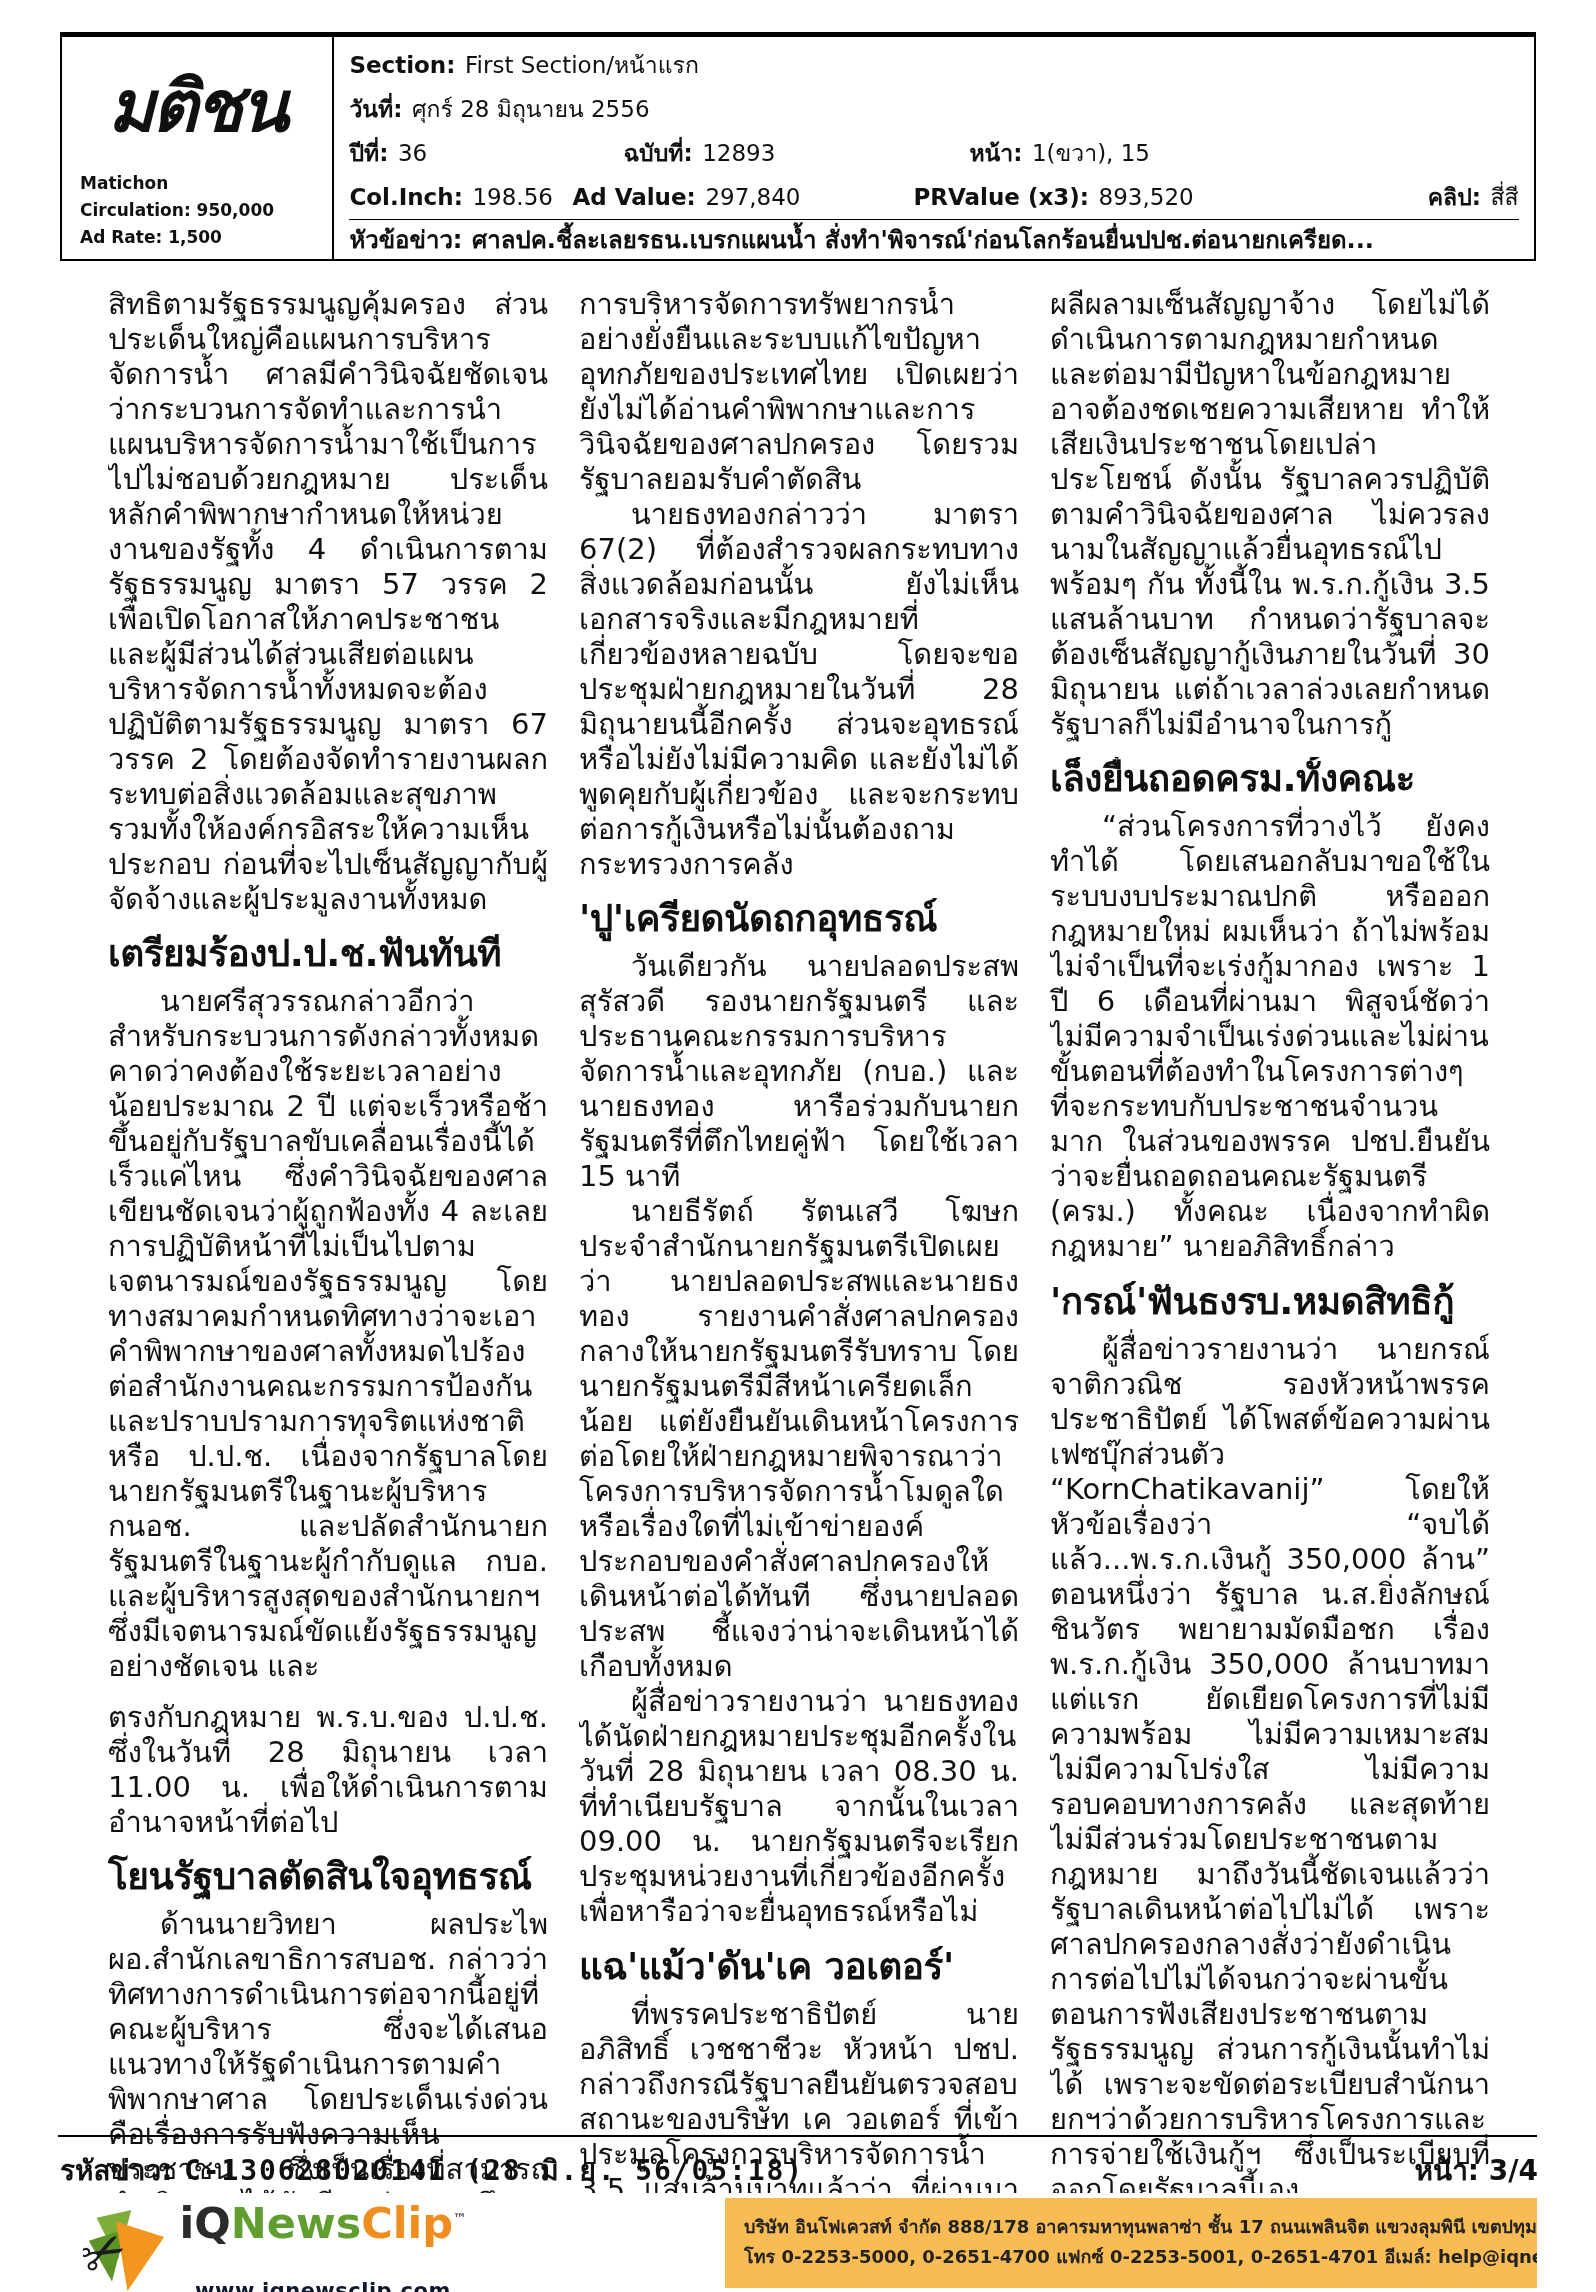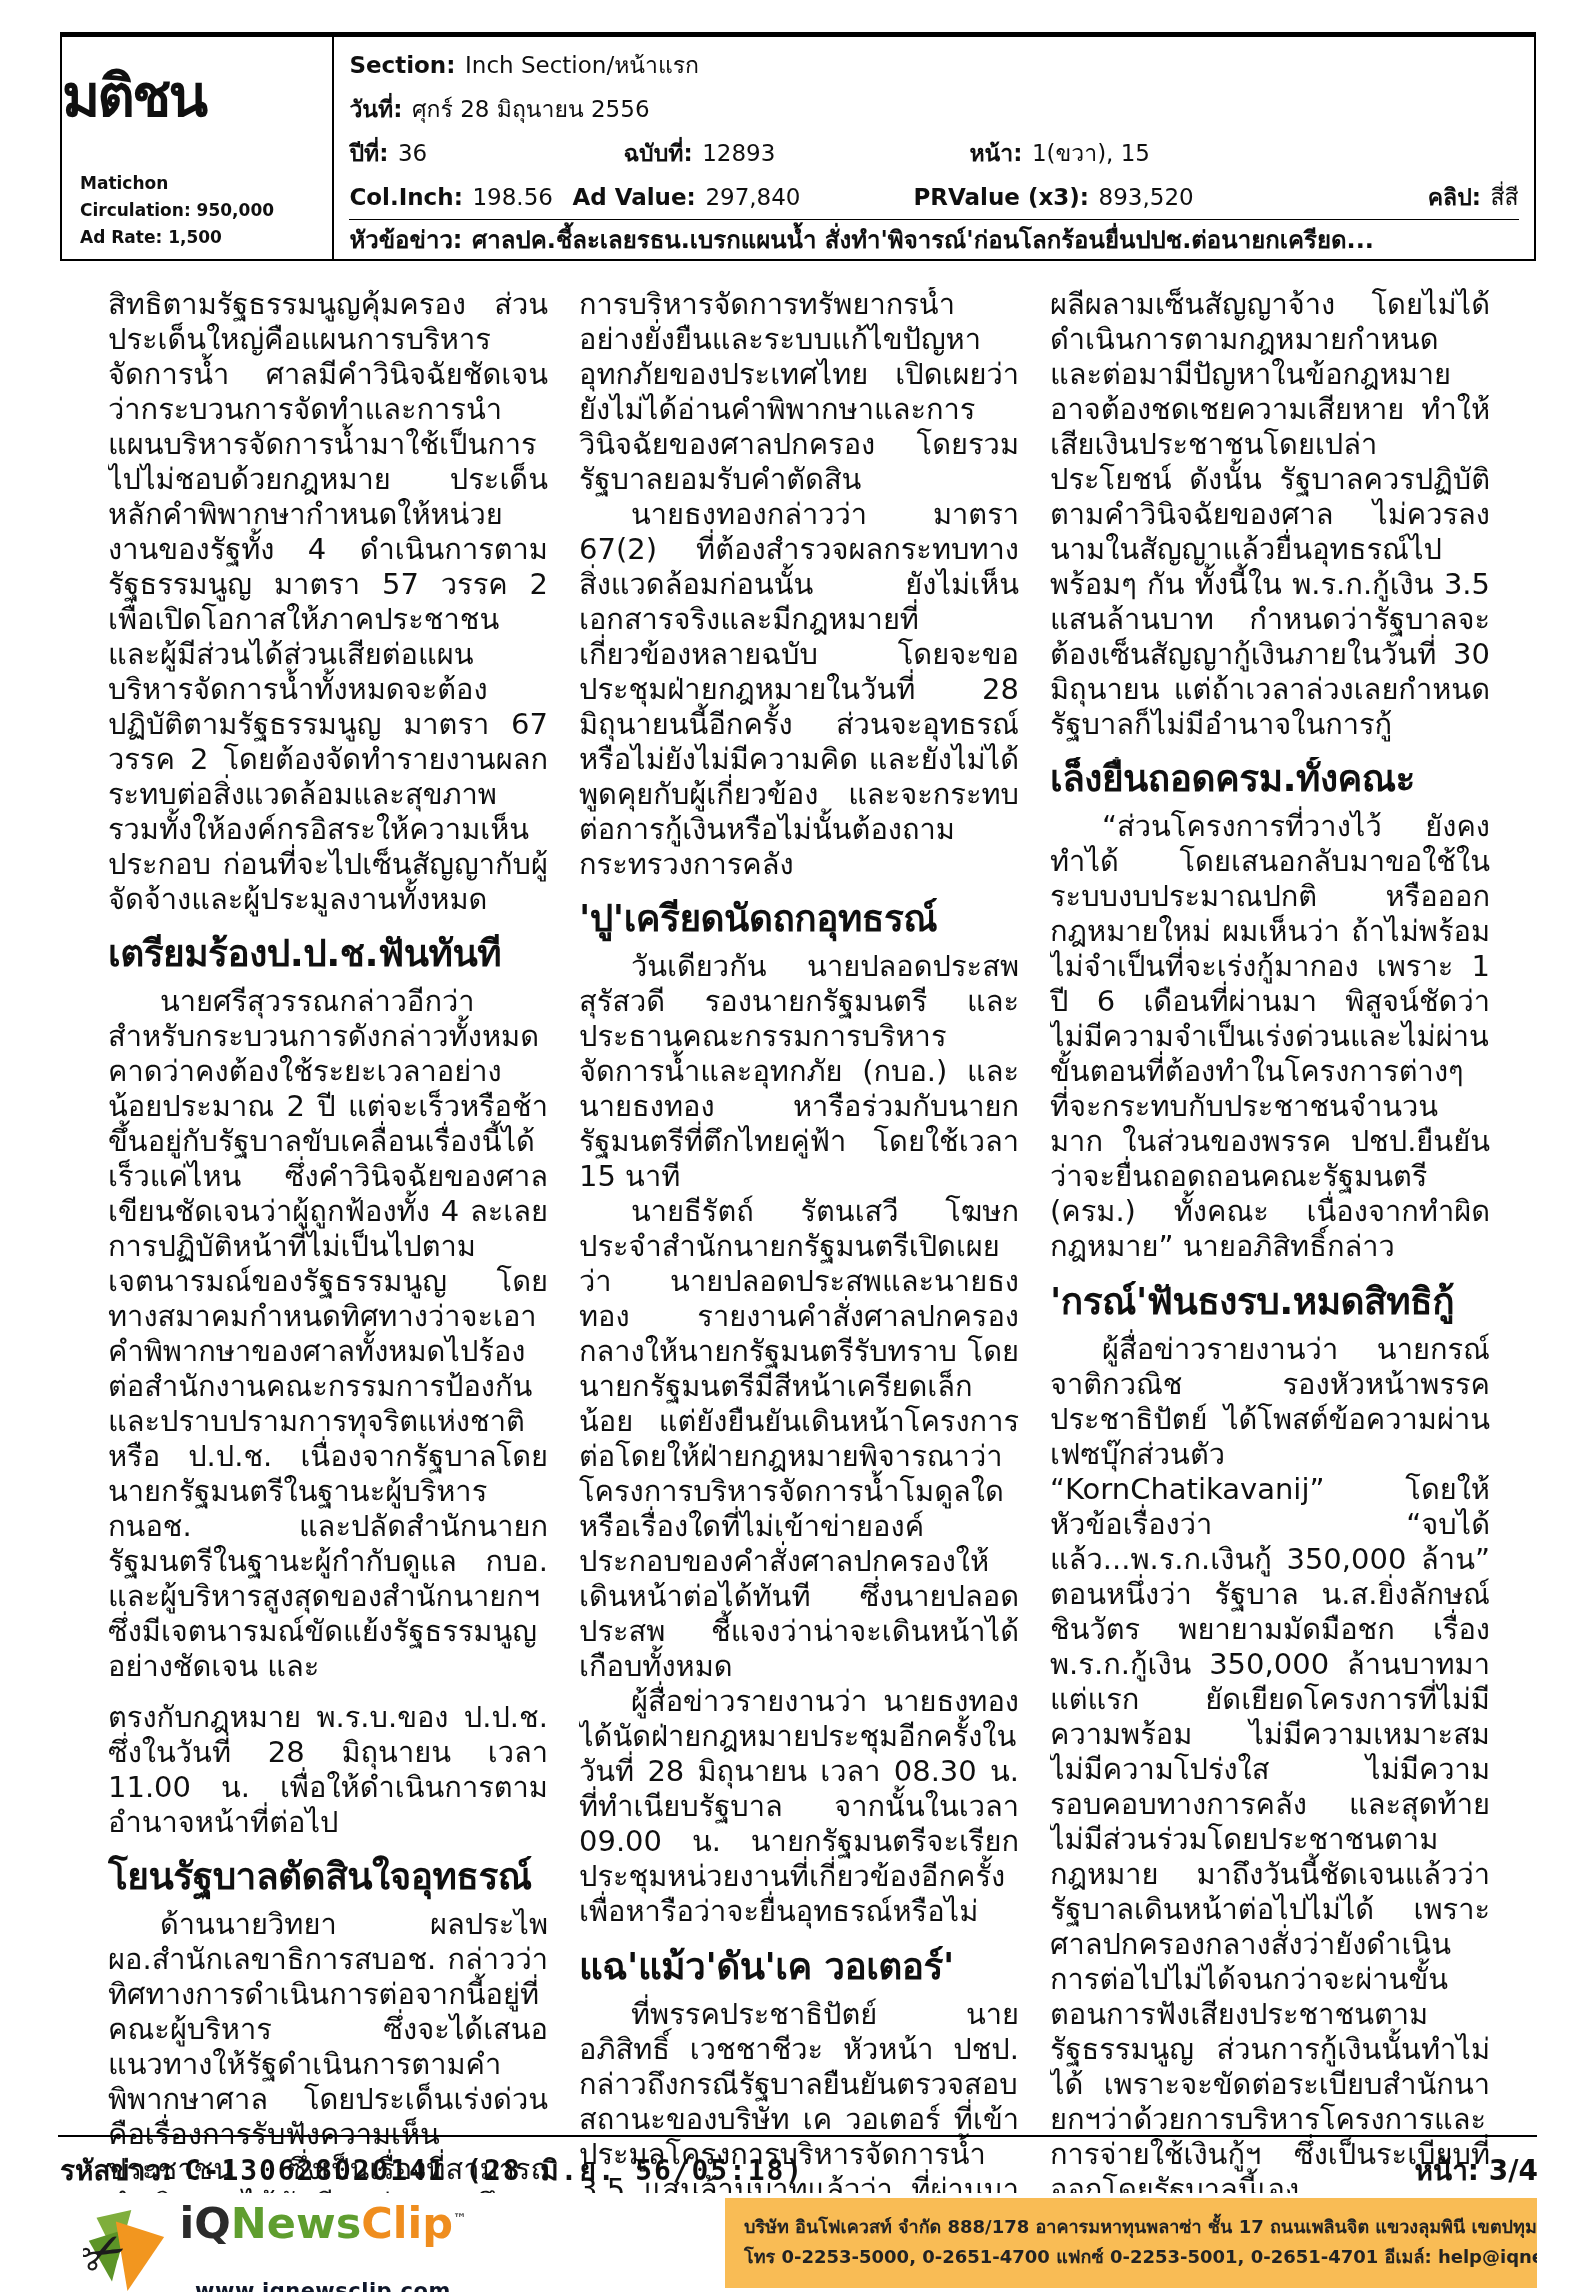--- a/index.html
+++ b/index.html
@@ -4,21 +4,21 @@
 <style>
   html,body{margin:0;padding:0;}
   body{
     width:1597px;height:2292px;position:relative;background:#ffffff;
     font-family:"DejaVu Sans",sans-serif;color:#101010;overflow:hidden;
   }
   
   .header-box{position:absolute;left:60px;top:32px;width:1476px;height:229px;
     border:2.9px solid #000;border-top-width:5.8px;display:flex;box-sizing:border-box;background:#fff;}
   .logo-cell{width:272px;border-right:2.9px solid #000;position:relative;box-sizing:border-box;}
-  .brand{font-size:58px;font-weight:900;text-align:left;margin-top:11.5px;letter-spacing:-2.9px;}
+  .brand{font-size:71px;font-weight:900;text-align:center;margin-top:11.5px;letter-spacing:-2.9px;font-style:italic;}
   .brand-sub{position:absolute;left:18px;bottom:7.7px;font-size:17px;font-weight:bold;line-height:1.6;}
   .info-cell{flex:1;display:flex;flex-direction:column;box-sizing:border-box;padding:5.8px 15.4px 0 15.4px;font-size:23px;}
   .meta-row{height:44px;display:flex;align-items:center;white-space:nowrap;overflow:hidden;}
   .meta-label{font-weight:bold;margin-right:9.6px;}
   .meta-pair{display:flex;align-items:center;}
   .p-w1{width:274px}.p-w2{width:346px}
   .p-c1{width:223px}.p-c2{width:341px}.p-c3{width:413px}
   .push-right{margin-left:auto;}
   .headline-row{border-top:1.9px solid #000;flex:1;display:flex;align-items:center;
     font-weight:bold;font-size:24px;white-space:nowrap;overflow:hidden;}
@@ -57,21 +57,21 @@
     <div class="brand">มติชน</div>
     <div class="brand-sub">
       <div>Matichon</div>
       <div>Circulation: 950,000</div>
       <div>Ad Rate: 1,500</div>
     </div>
   </div>
   <div class="info-cell">
     <div class="meta-row">
       <span class="meta-label">Section:</span>
-      <span>Inch Section/หน้าแรก</span>
+      <span>First Section/หน้าแรก</span>
     </div>
     <div class="meta-row">
       <span class="meta-label">วันที่:</span>
       <span>ศุกร์ 28 มิถุนายน 2556</span>
     </div>
     <div class="meta-row">
       <span class="meta-pair p-w1">
         <span class="meta-label">ปีที่:</span>
         <span>36</span>
       </span>

